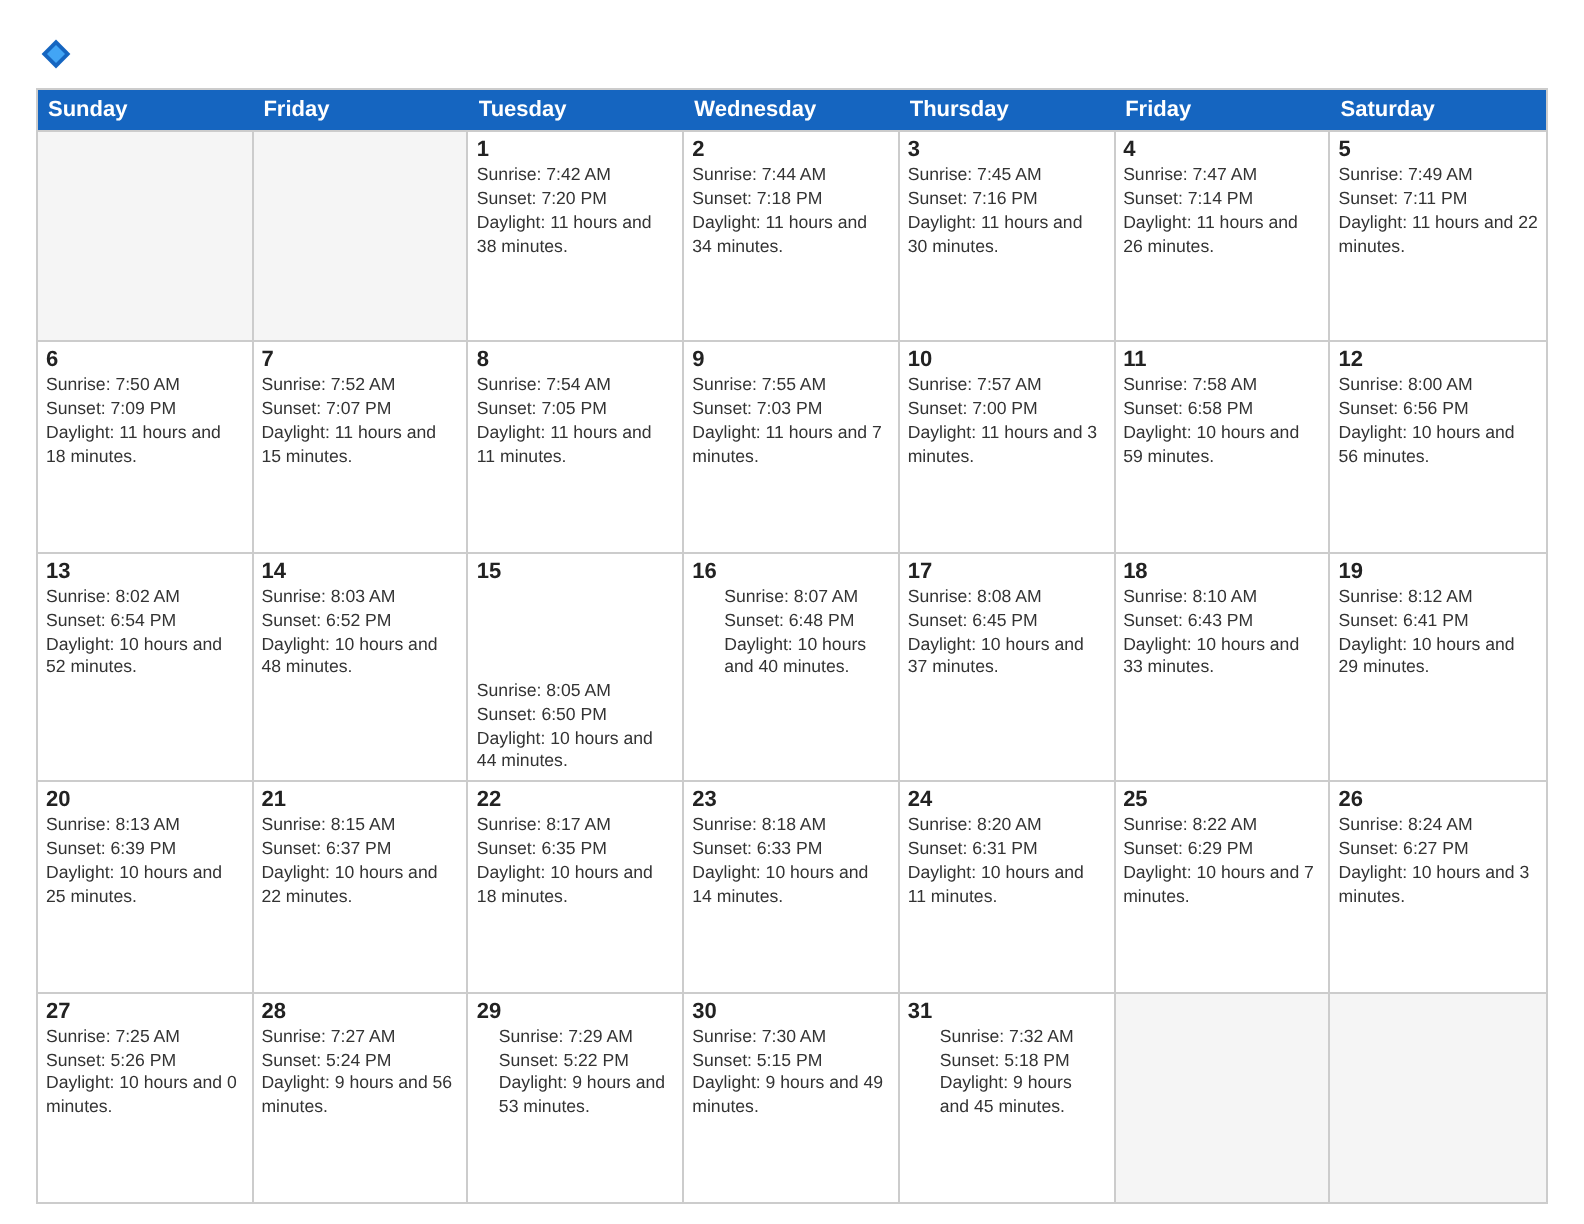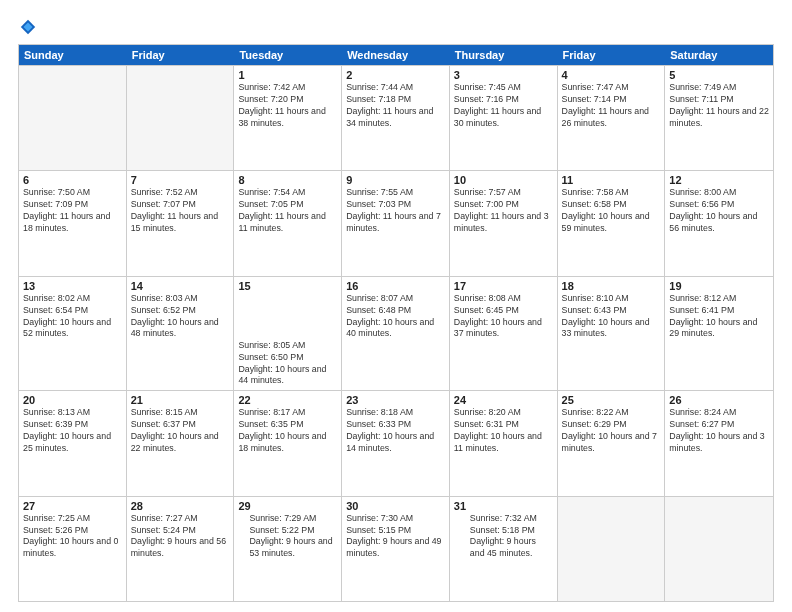--- a/index.html
+++ b/index.html
@@ -234,21 +234,21 @@
 Daylight: 10 hours and 48 minutes.</div>
           </div>
           <div class="cal-cell">
             <div class="day-num">15</div>
             <div class="day-info" style="white-space: pre-line; margin-top: 48px;">Sunrise: 8:05 AM
 Sunset: 6:50 PM
 Daylight: 10 hours and 44 minutes.</div>
           </div>
           <div class="cal-cell">
             <div class="day-num">16</div>
-            <div class="day-info" style="white-space: pre-line;">Sunrise: 8:07 AM
+            <div class="day-info" style="white-space: pre-line; margin-left: 16px;">Sunrise: 8:07 AM
 Sunset: 6:48 PM
 Daylight: 10 hours and 40 minutes.</div>
           </div>
           <div class="cal-cell">
             <div class="day-num">17</div>
             <div class="day-info" style="white-space: pre-line;">Sunrise: 8:08 AM
 Sunset: 6:45 PM
 Daylight: 10 hours and 37 minutes.</div>
           </div>
           <div class="cal-cell">

